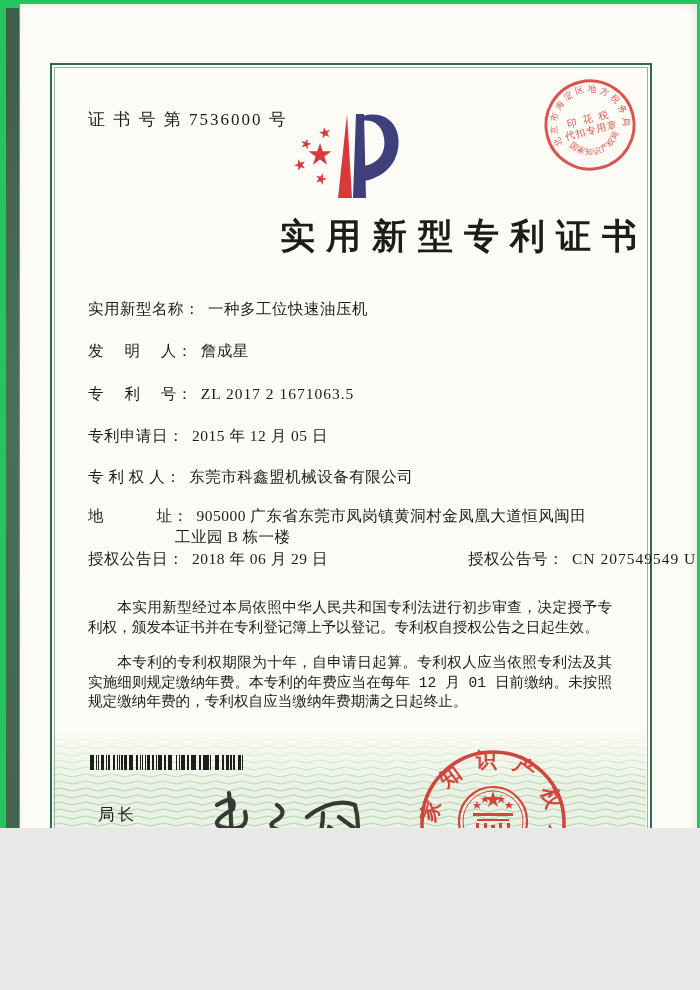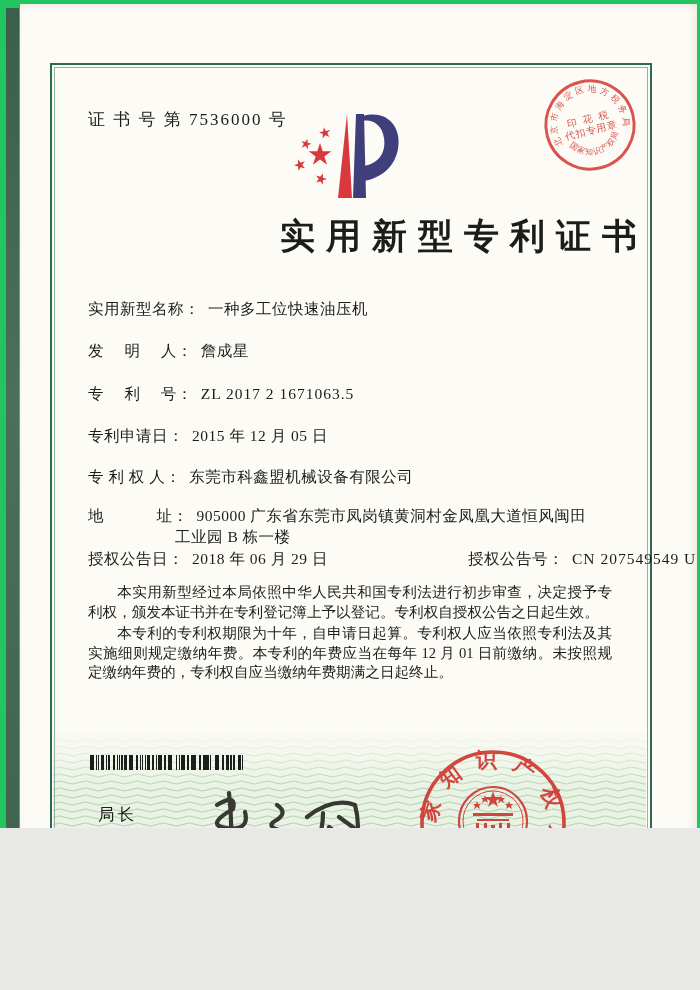--- a/index.html
+++ b/index.html
@@ -18,21 +18,21 @@
   .cert-no{left:88px;top:108px;font-size:17px;letter-spacing:2px;}
   .title{left:50px;top:213px;width:598px;text-align:right;font-size:35px;font-weight:bold;
          letter-spacing:11px;}
   .row{left:88px;font-size:15.5px;letter-spacing:.5px;white-space:nowrap;}
   .row .lbl{display:inline-block;}
   .row .val{margin-left:8px;}
   .addr2{left:175px;font-size:15.5px;letter-spacing:.5px;}
   .grant-no{left:380px;}
   .body-text{left:88px;top:583px;width:524px;font-size:14.6px;line-height:19.6px;
              text-align:justify;}
-  .body-text p{margin:0 0 2px 0;text-indent:2em;}
+  .body-text p{margin:16px 0 2px 0;text-indent:2em;font-family:Liberation Mono, monospace;}
   .barcode{left:90px;top:755px;width:154px;height:15px;
     background:
       repeating-linear-gradient(90deg,#1d1d1d 0 1.6px,transparent 1.6px 3.4px,#1d1d1d 3.4px 4.4px,transparent 4.4px 7.8px),
       repeating-linear-gradient(90deg,#1d1d1d 0 2.6px,transparent 2.6px 6.2px,#1d1d1d 6.2px 7.4px,transparent 7.4px 11.4px);}
   .sig-title{left:98px;top:804px;font-size:16.5px;letter-spacing:3px;}
   .sig-name{left:98px;top:833px;font-size:16.5px;letter-spacing:3px;}
   .footer{left:240px;top:902px;width:200px;text-align:center;font-size:13.5px;letter-spacing:1px;}
   .val-num{letter-spacing:1px;}
 </style>
 </head>

